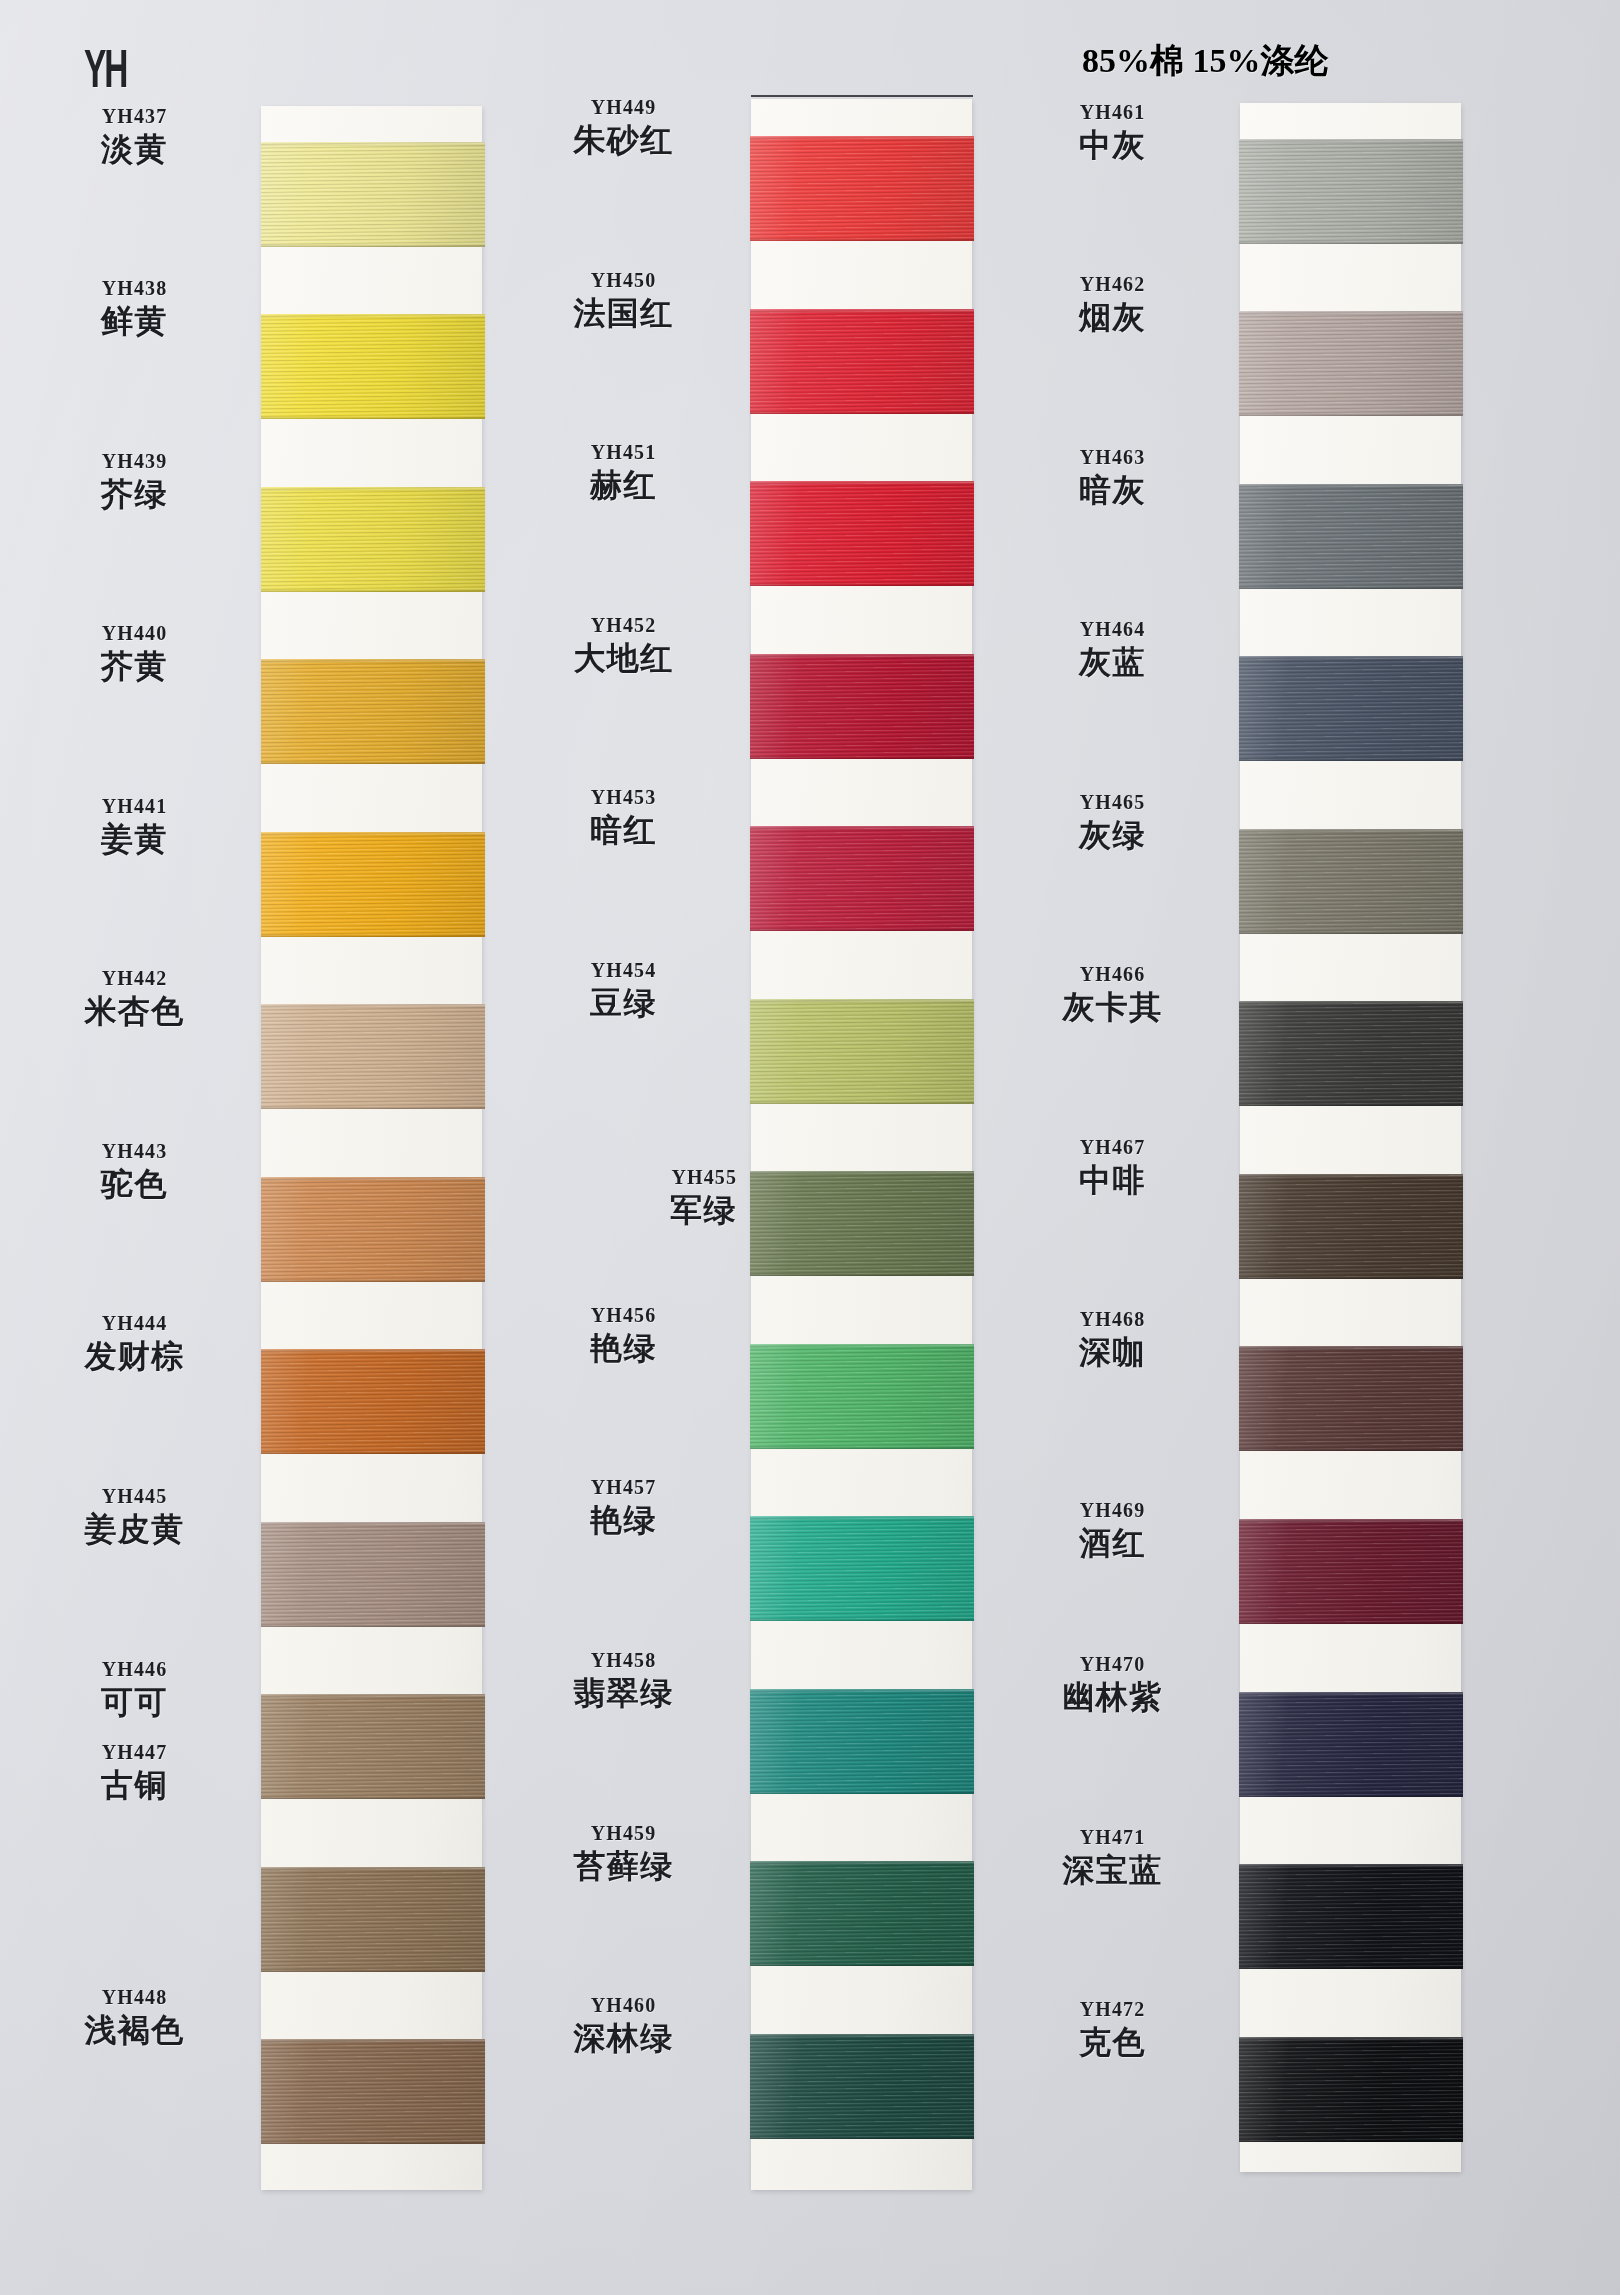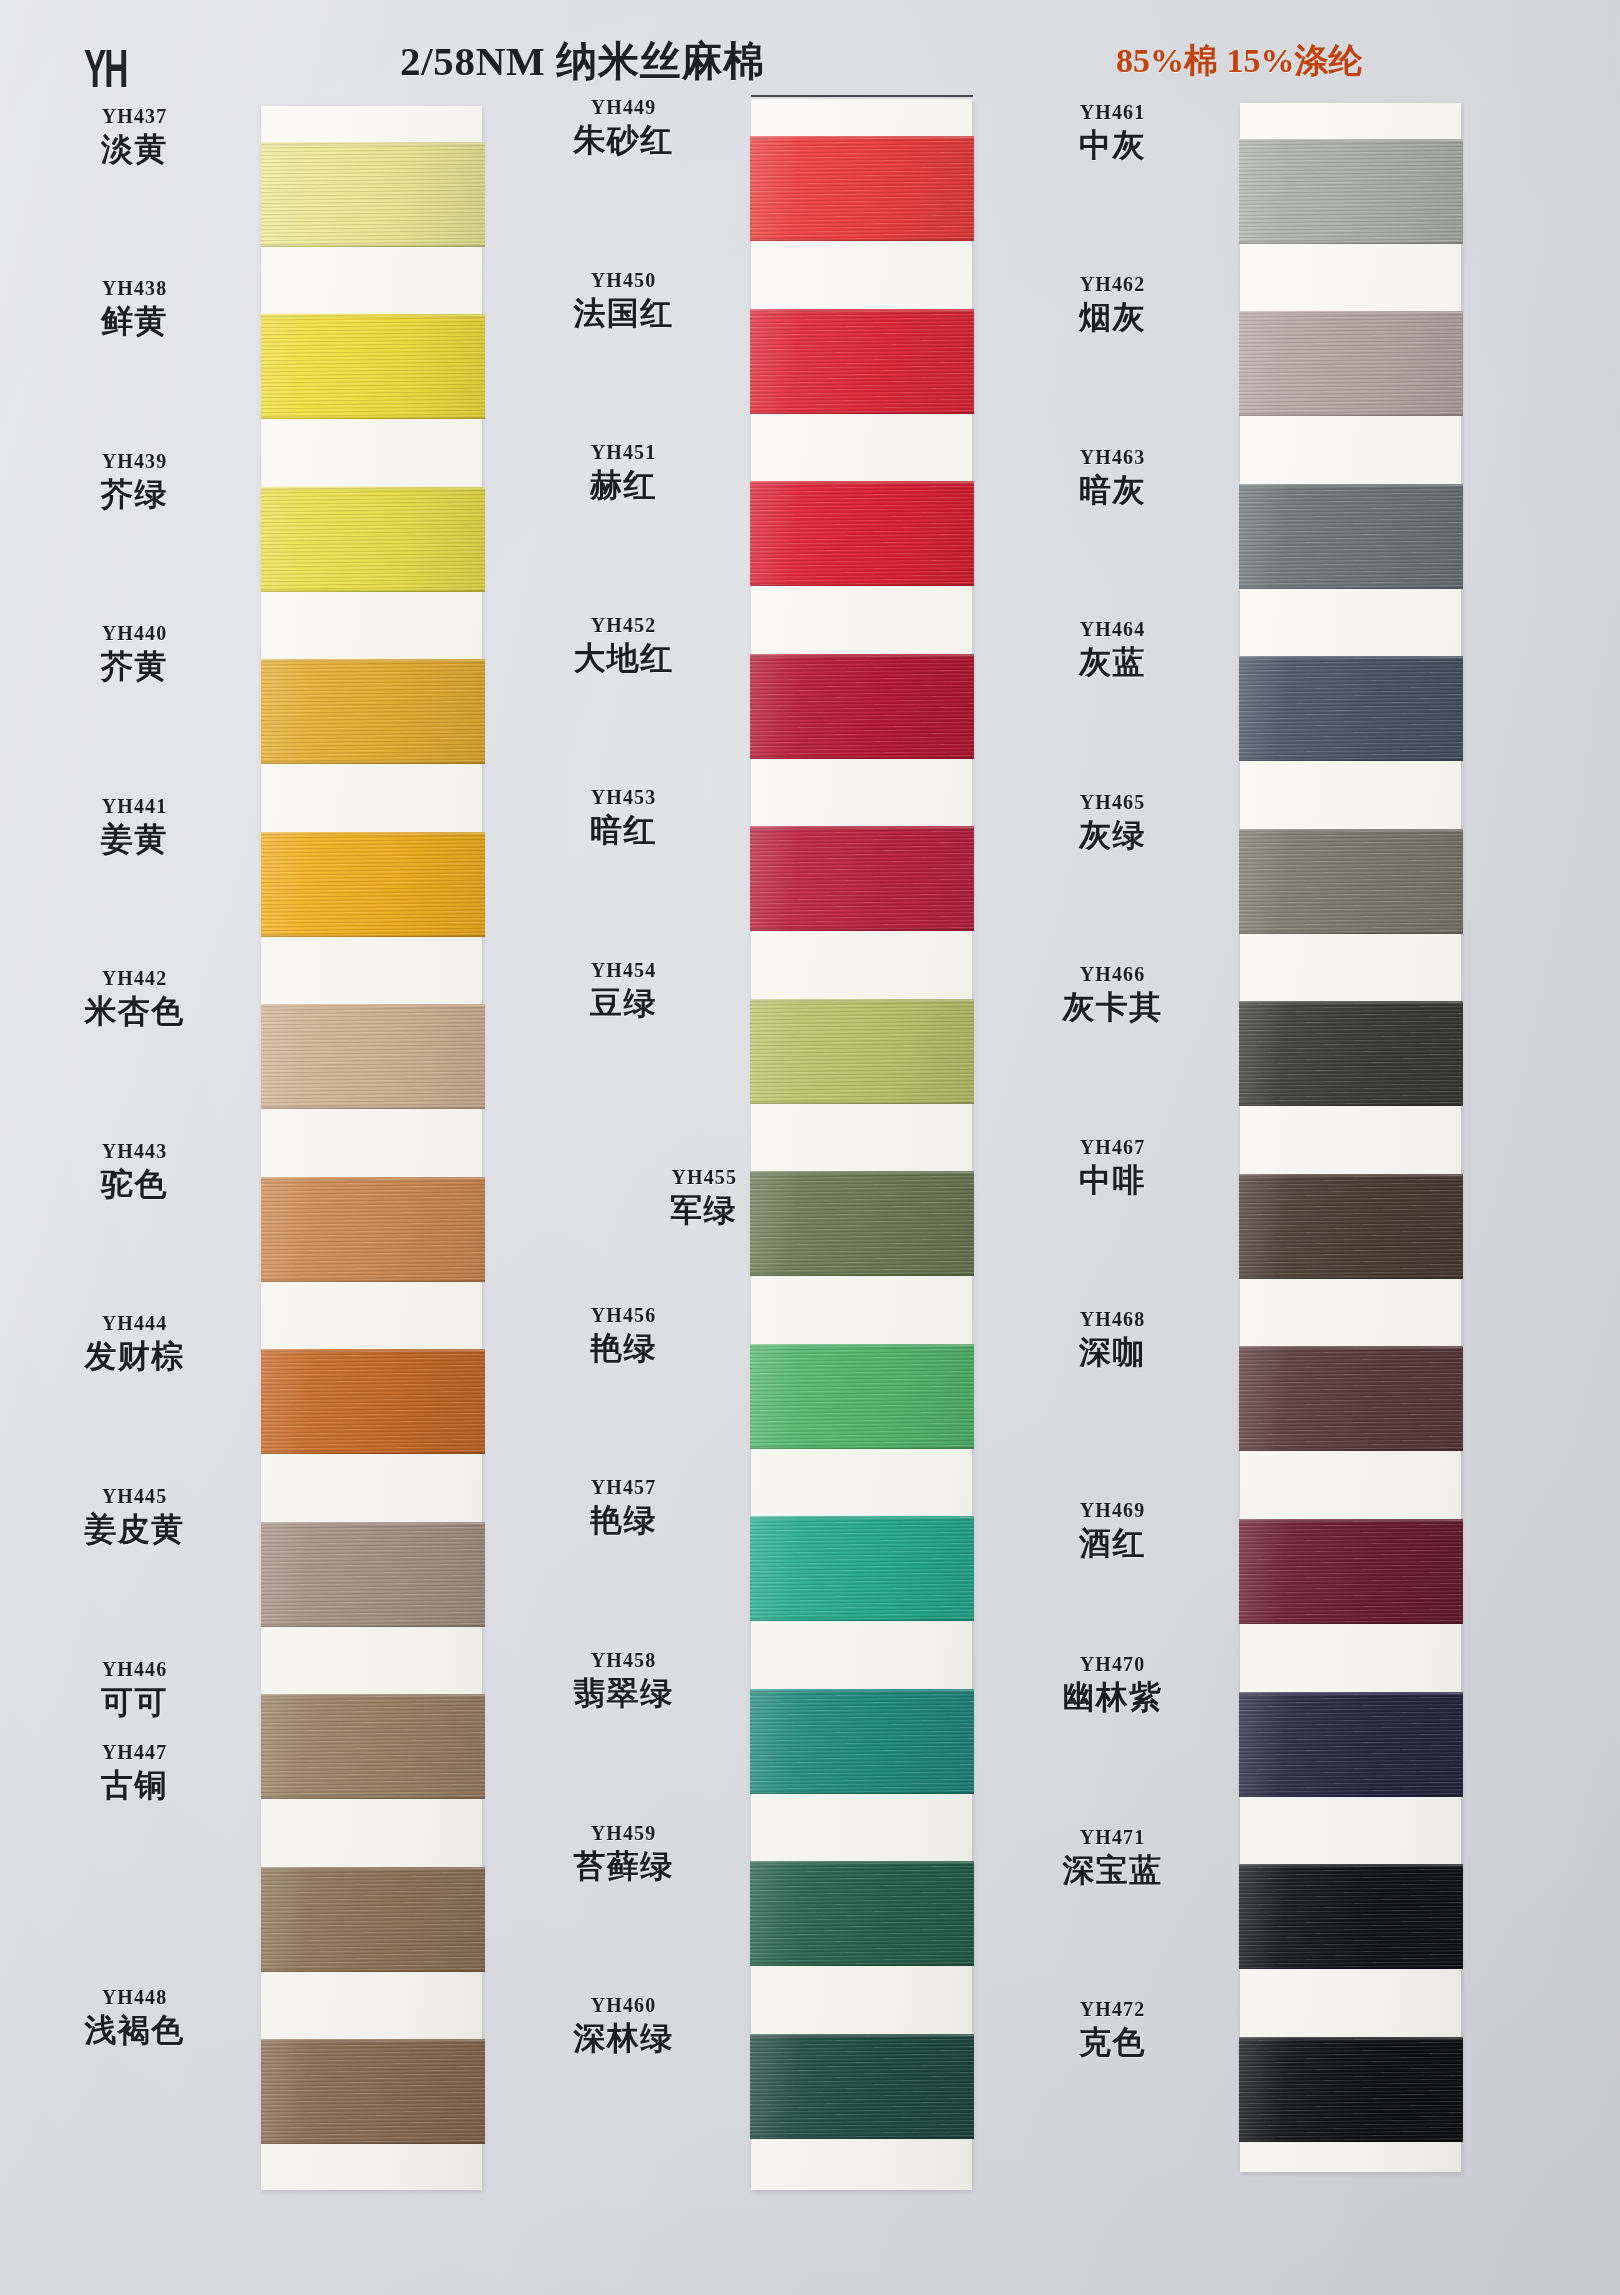--- a/index.html
+++ b/index.html
@@ -32,22 +32,22 @@
     transform:scaleX(.62);transform-origin:left center;
     text-shadow:1.4px 1.4px 0.7px rgba(255,255,255,.55);
   }
   #title{
     position:absolute;left:400px;top:34px;
     font-size:41px;font-weight:700;color:#1f2024;
     letter-spacing:0.7px;
     text-shadow:0.7px 1.4px 0.7px rgba(255,255,255,.5);
   }
   #composition{
-    position:absolute;left:1116px;top:38px;
-    font-size:34px;font-weight:700;color:#c2410c;
+    position:absolute;left:1082px;top:38px;
+    font-size:34px;font-weight:700;color:#000000;
     letter-spacing:0px;
     text-shadow:0.7px 1.4px 0.7px rgba(255,255,255,.5);
   }
 
   
   .column{position:absolute;top:0;}
   #col0{left:0;}
   #col1{left:489px;}
   #col2{left:978px;}
 
@@ -110,21 +110,20 @@
   .swatch .edge.t{top:0;background:linear-gradient(180deg,rgba(255,255,255,.25),rgba(0,0,0,.06));}
   .swatch .edge.b{bottom:0;background:linear-gradient(0deg,rgba(0,0,0,.22),rgba(0,0,0,0));}
 </style>
 </head>
 <body>
 
 <div id="sheet"></div>
 
 <div id="header">
   <div id="logo">YH</div>
-  <div id="title">2/58NM 纳米丝麻棉</div>
   <div id="composition">85%棉 15%涤纶</div>
 </div>
 
 <div class="column" id="col0">
   <div class="card"></div>
 <div class="swatch" style="top: 142px; height: 105px; background: rgb(240, 234, 150);">
       <div class="yarn"></div>
       <div class="edge t"></div>
       <div class="edge b"></div>
     </div>

